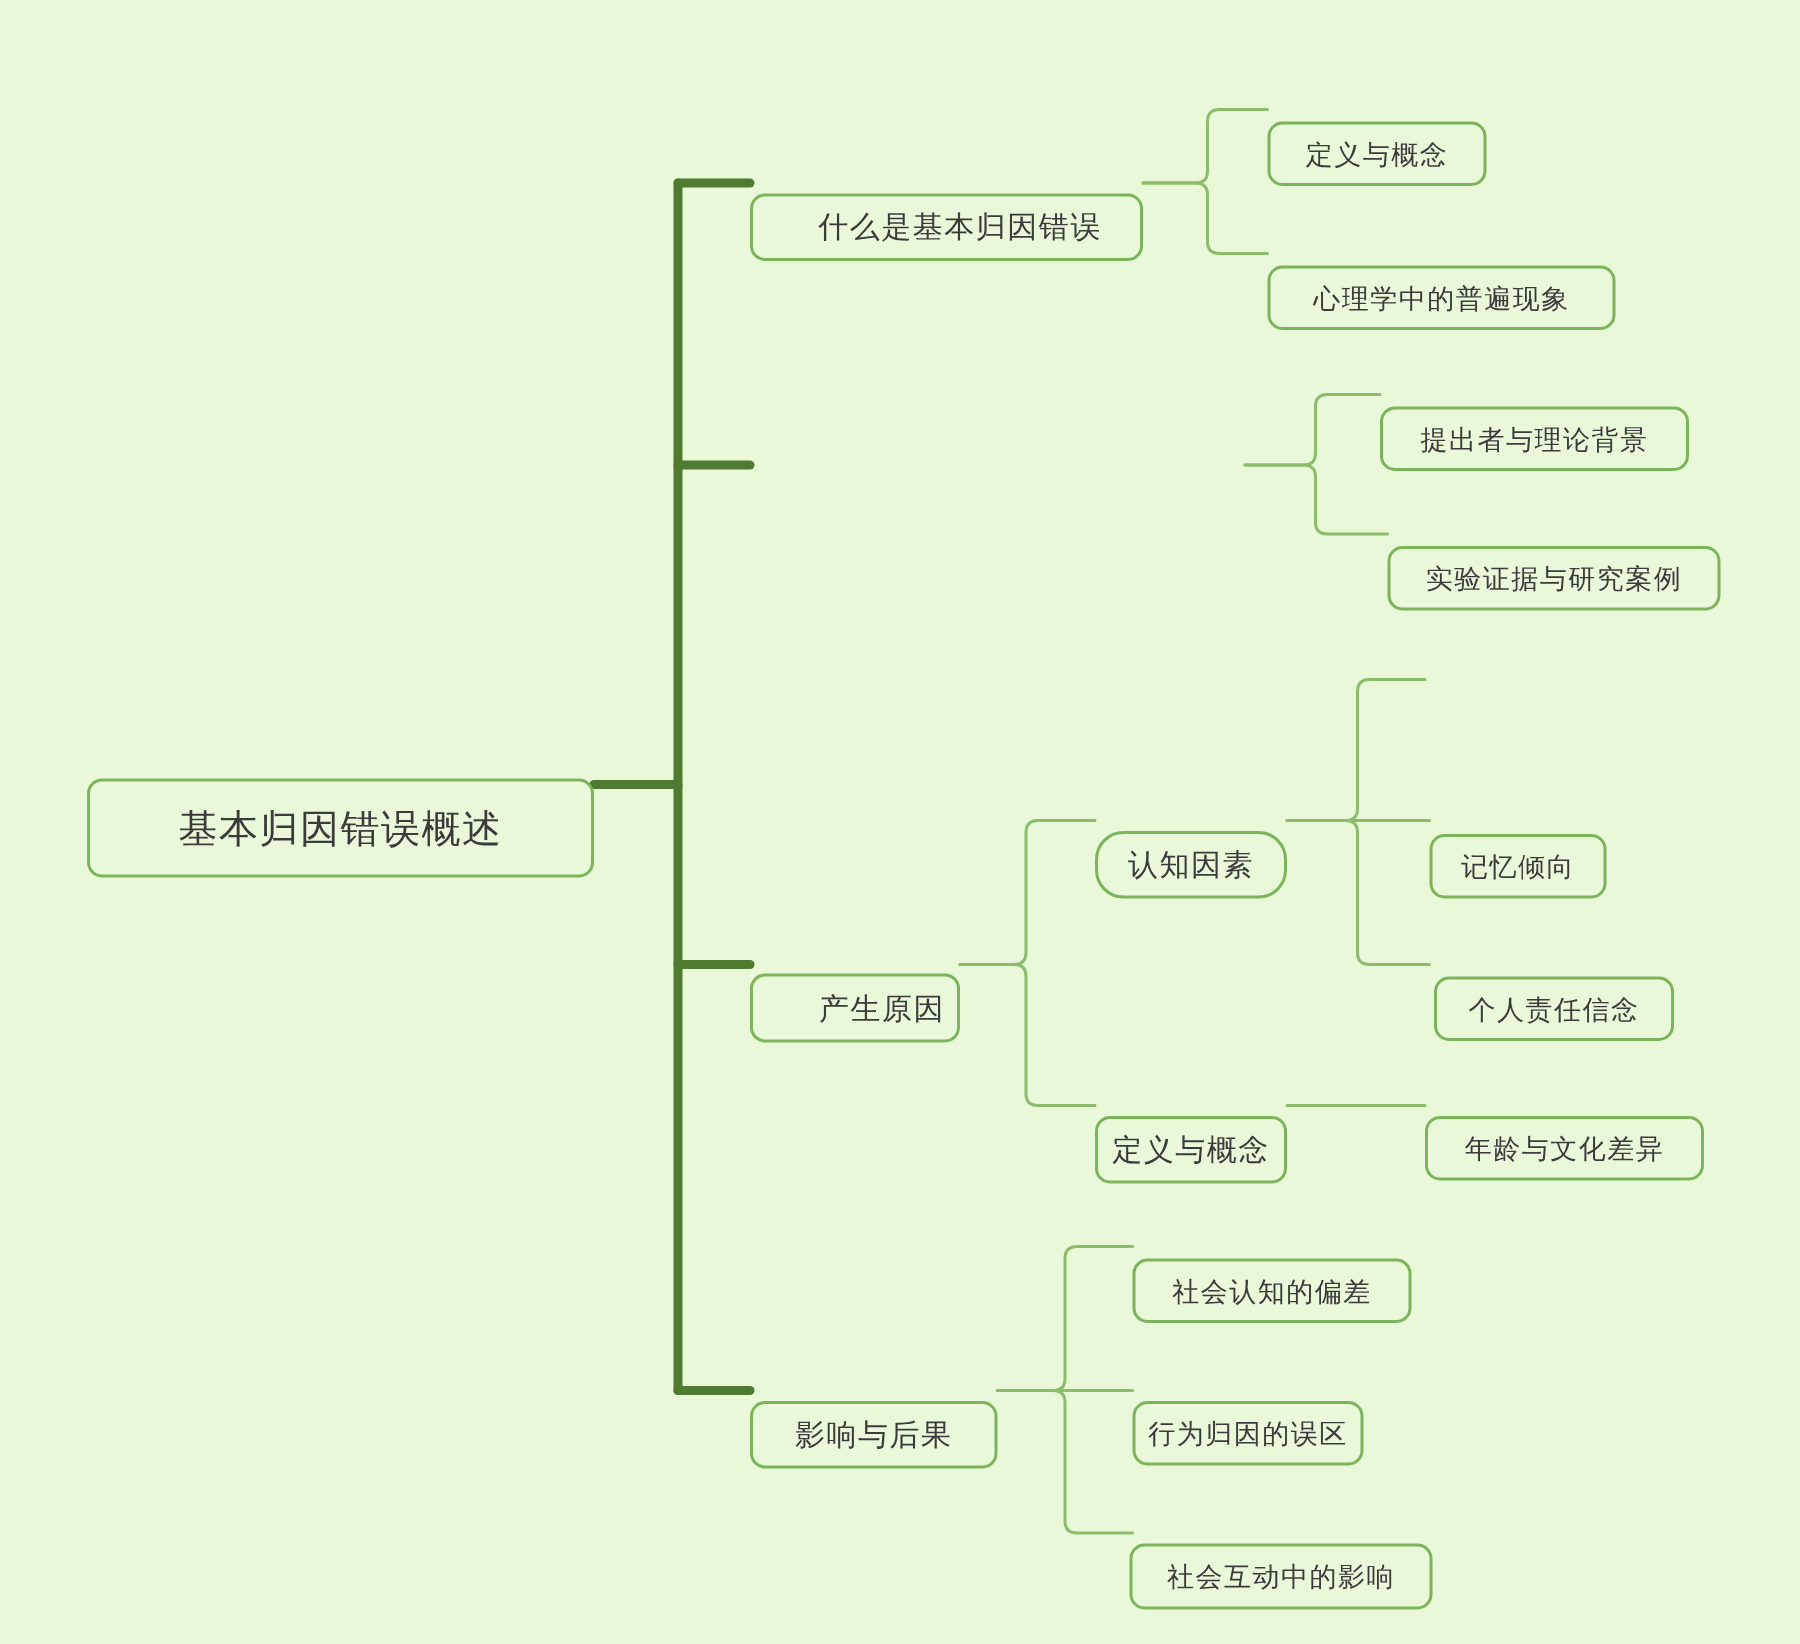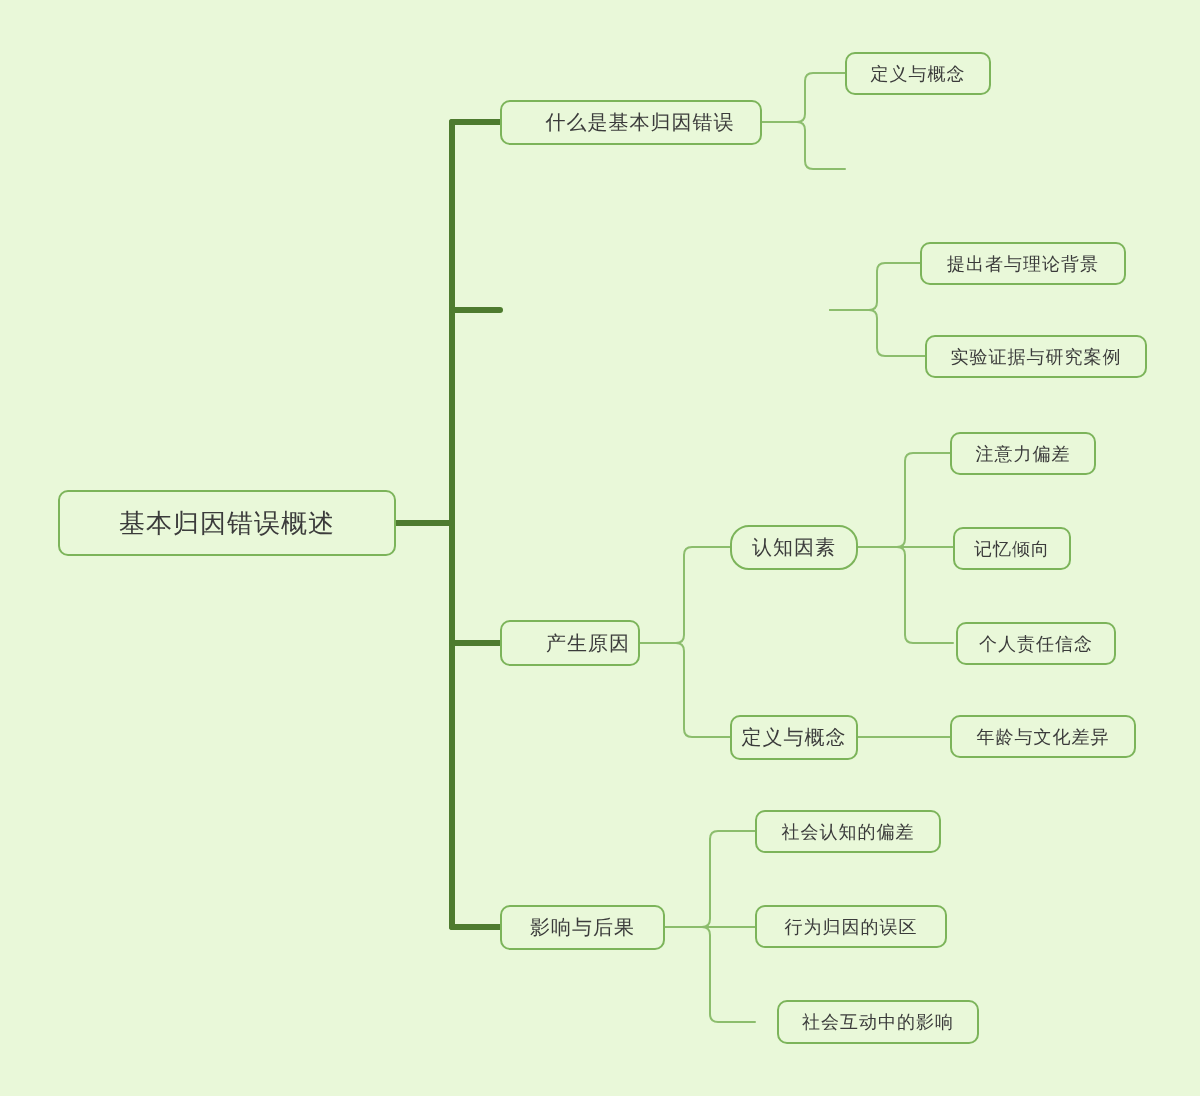--- a/index.html
+++ b/index.html
@@ -22,20 +22,21 @@
     position:absolute;
     display:flex;align-items:center;justify-content:center;
     border:2px solid var(--node-border);
     border-radius:10px;
     background:var(--bg);
     color:var(--node-text);
     letter-spacing:1px;
     box-sizing:border-box;
     white-space:nowrap;
     cursor:pointer;
+    margin-top:29px;
   }
   .root{font-size:26px;}
   .lvl1{font-size:20px;}
   .lvl2{font-size:18px;}
 </style>
 </head>
 <body>
 
 <div class="canvas">
 
@@ -64,30 +65,30 @@
       <path d="M665,927 H702 Q710,927 710,919 V839 Q710,831 718,831 H755"></path>
       <path d="M665,927 H755"></path>
       <path d="M665,927 H702 Q710,927 710,935 V1014 Q710,1022 718,1022 H755"></path>
     </g>
   </svg>
 
   <div class="node root" style="left:58px;top:490px;width:338px;height:66px;font-family:Liberation Mono, monospace;">基本归因错误概述</div>
 
   <div class="node lvl1" style="left:500px;top:100px;width:262px;height:45px;padding-left:18px;">什么是基本归因错误</div>
   <div class="node lvl2" style="left:845px;top:52px;width:146px;height:43px;">定义与概念</div>
+  <div class="node lvl2" style="left:845px;top:148px;width:232px;height:43px;">心理学中的普遍现象</div>
 
   <div class="node lvl2" style="left:920px;top:242px;width:206px;height:43px;">提出者与理论背景</div>
   <div class="node lvl2" style="left:925px;top:335px;width:222px;height:43px;">实验证据与研究案例</div>
 
   <div class="node lvl1" style="left:500px;top:620px;width:140px;height:46px;padding-left:36px;">产生原因</div>
   <div class="node lvl1" style="left:730px;top:525px;width:128px;height:45px;border-radius:19px;">认知因素</div>
-  <div class="node lvl2" style="left:950px;top:432px;width:146px;height:43px;">注意力偏差</div>
   <div class="node lvl2" style="left:953px;top:527px;width:118px;height:43px;">记忆倾向</div>
   <div class="node lvl2" style="left:956px;top:622px;width:160px;height:43px;">个人责任信念</div>
   <div class="node lvl1" style="left:730px;top:715px;width:128px;height:45px;">定义与概念</div>
   <div class="node lvl2" style="left:950px;top:715px;width:186px;height:43px;">年龄与文化差异</div>
 
   <div class="node lvl1" style="left:500px;top:905px;width:165px;height:45px;">影响与后果</div>
   <div class="node lvl2" style="left:755px;top:810px;width:186px;height:43px;">社会认知的偏差</div>
-  <div class="node lvl2" style="left:755px;top:905px;width:192px;height:43px;">行为归因的误区</div>
-  <div class="node lvl2" style="left:777px;top:1000px;width:202px;height:44px;">社会互动中的影响</div>
+  <div class="node lvl2" style="left:755px;top:905px;width:154px;height:43px;">行为归因的误区</div>
+  <div class="node lvl2" style="left:753px;top:1000px;width:202px;height:44px;">社会互动中的影响</div>
 
 </div>
 
 </body></html>

